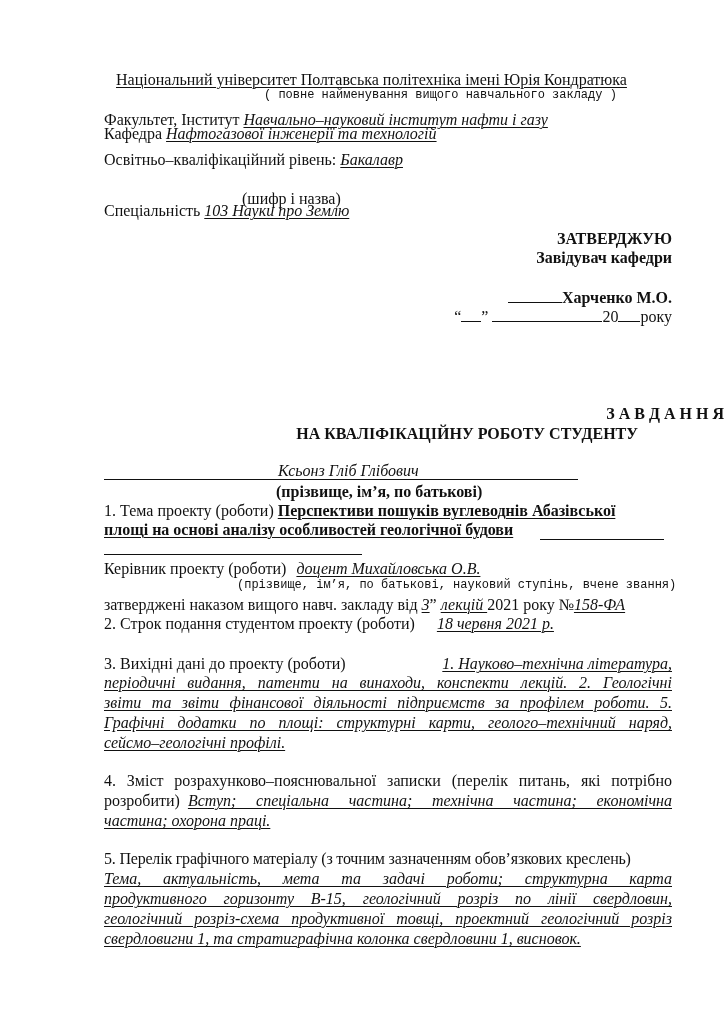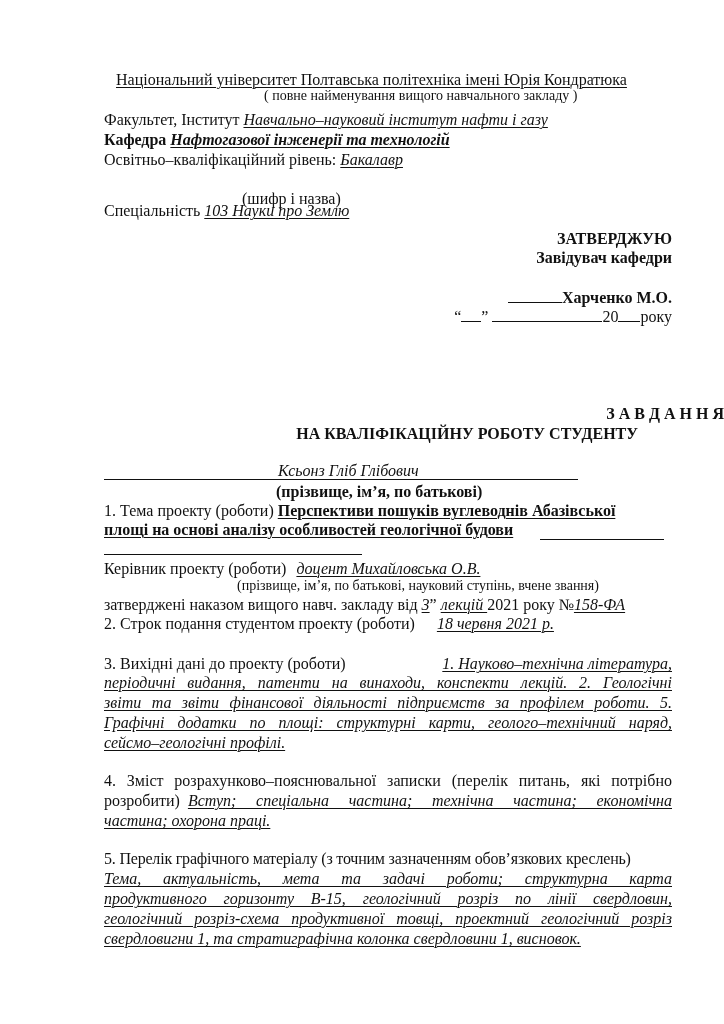--- a/index.html
+++ b/index.html
@@ -7,39 +7,39 @@
     width: 724px; height: 1024px; position: relative; overflow: hidden;
     font-family: "Liberation Serif", "DejaVu Serif", serif;
     color: #111111;
   }
   .page { position: absolute; left: 0; top: 0; width: 724px; height: 1024px; border-radius: 29px; }
   .abs { position: absolute; white-space: nowrap; }
   .u { text-decoration: underline; text-underline-offset: 2px; text-decoration-thickness: 1px; }
   .i { font-style: italic; }
   .b { font-weight: bold; }
   .fs16 { font-size: 16px; line-height: 19px; }
-  .fs9 { font-size: 14px; line-height: 11px; }
+  .fs9 { font-size: 12px; line-height: 11px; font-family: Liberation Mono, monospace; }
   .center { text-align: right; }
   .right { text-align: center; }
   .justify-line { display: flex; justify-content: space-between; width: 568px; }
   .blank { display: inline-block; border-bottom: 1px solid #111; height: 14px; vertical-align: baseline; }
   .hline { position: absolute; height: 0; border-top: 1px solid #111; }
 </style>
 </head>
 <body>
 
 <div class="page">
 
   <div class="abs fs16 u" style="left:116px; top:70px;">Національний університет Полтавська політехніка імені Юрія Кондратюка</div>
   <div class="abs fs9" style="left:264px; top:90px;">( повне найменування вищого навчального закладу )</div>
 
   <div class="abs fs16" style="left:104px; top:110px;">
     <span>Факультет, Інститут </span><span class="i u">Навчально–науковий інститут нафти і газу</span>
   </div>
-  <div class="abs fs16" style="left:104px; top:130px;font-weight:bold;">
+  <div class="abs fs16" style="left:104px; top:124px;">
     <span>Кафедра </span><span class="i u">Нафтогазової інженерії та технологій</span>
   </div>
   <div class="abs fs16" style="left:104px; top:150px;">
     <span>Освітньо–кваліфікаційний рівень: </span><span class="i u">Бакалавр</span>
   </div>
   <div class="abs fs16" style="left:104px; top:170px;margin-top:31px;">
     <span>Спеціальність </span><span class="i u">103 Науки про Землю</span>
   </div>
   <div class="abs fs16" style="left:242px; top:189px;">(шифр і назва)</div>
 

